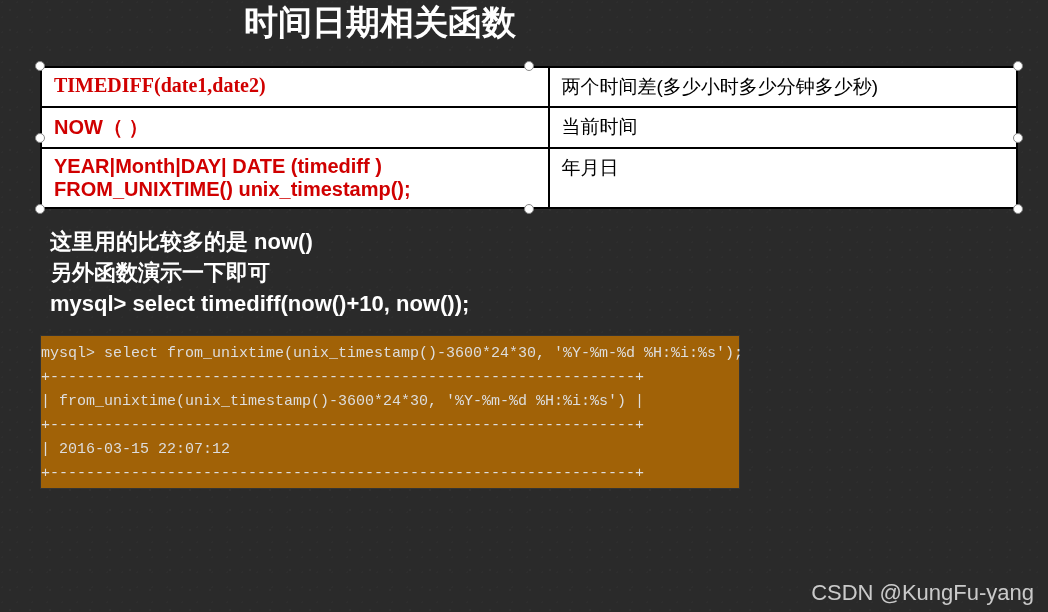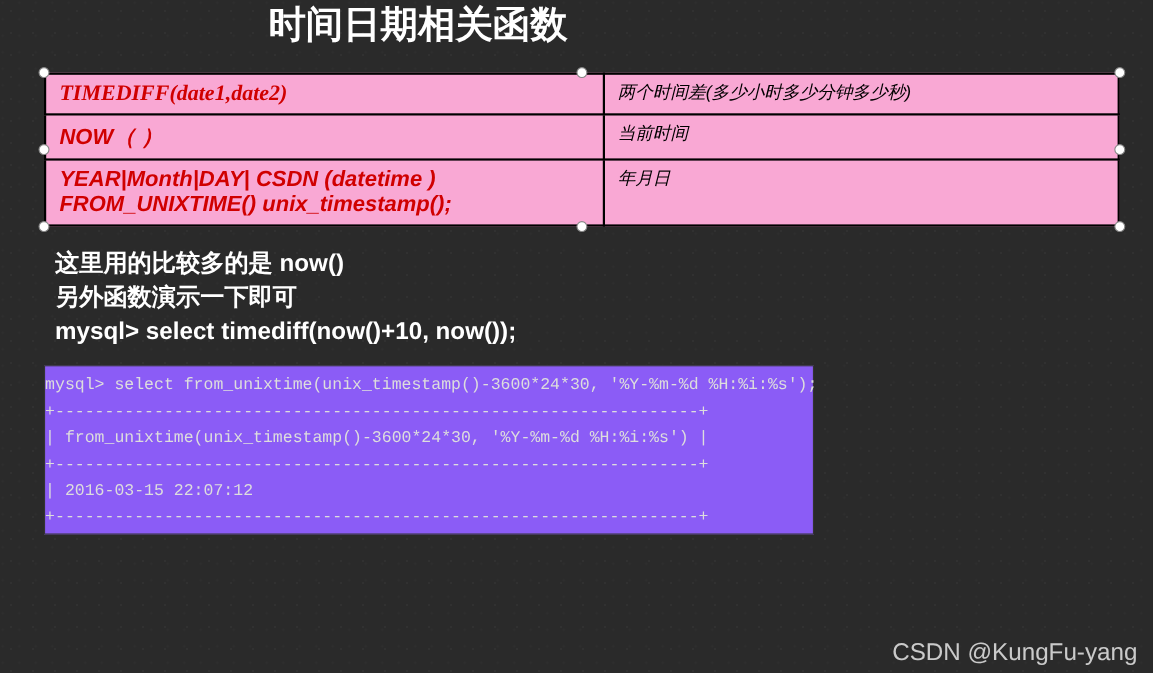--- a/index.html
+++ b/index.html
@@ -29,39 +29,38 @@
       margin-left: 180px;
       width: 400px;
     }
     .table-wrap {
       position: relative;
       margin: 0 30px 0 40px;
     }
     .func-table {
       width: 100%;
       border-collapse: collapse;
-      background: #f9a8d4;
+      background: #ffffff;
       border: 2px solid #000;
-      font-style: italic;
     }
     .func-table td {
       border: 2px solid #000;
       padding: 6px 12px;
       font-size: 20px;
       vertical-align: top;
     }
     .func-table td.fn {
       color: #d00000;
       font-weight: bold;
       width: 52%;
       font-family: "Microsoft YaHei", Arial, sans-serif;
     }
     .func-table td.desc {
       color: #000;
-      font-size: 16px;
+      font-size: 19px;
     }
     .func-table tr.r1 td.fn {
       font-family: "Times New Roman", serif;
       font-weight: bold;
     }
     .handle {
       position: absolute;
       width: 10px;
       height: 10px;
       background: #fff;
@@ -87,21 +86,21 @@
       display: block;
     }
     .notes .trail {
       font-weight: normal;
       font-size: 18px;
       margin-left: 6px;
     }
     .terminal {
       margin: 8px 5px 0 40px;
       width: 700px;
-      background: #8b5cf6;
+      background: #a16207;
       color: #ddd;
       font-family: "Courier New", monospace;
       font-size: 15px;
       padding: 6px 8px 2px 0;
       line-height: 1.6;
       border: 1px solid #333;
     }
     .terminal .tl { white-space: pre; }
     .terminal .divline {
       letter-spacing: 0;
@@ -126,21 +125,21 @@
     <tbody>
         <tr class="r1">
       <td class="fn">TIMEDIFF(date1,date2)</td>
       <td class="desc">两个时间差(多少小时多少分钟多少秒)</td>
     </tr>
     <tr>
       <td class="fn">NOW（ ）</td>
       <td class="desc">当前时间</td>
     </tr>
     <tr>
-      <td class="fn" style="white-space: pre-line;">YEAR|Month|DAY| CSDN (datetime )
+      <td class="fn" style="white-space: pre-line;">YEAR|Month|DAY| DATE (timediff )
 FROM_UNIXTIME()  unix_timestamp();</td>
       <td class="desc">年月日</td>
     </tr>
   </tbody>
     </table>
   <div class="handle h-tl"></div>
   <div class="handle h-tm"></div>
   <div class="handle h-tr"></div>
   <div class="handle h-ml"></div>
   <div class="handle h-mr"></div>

